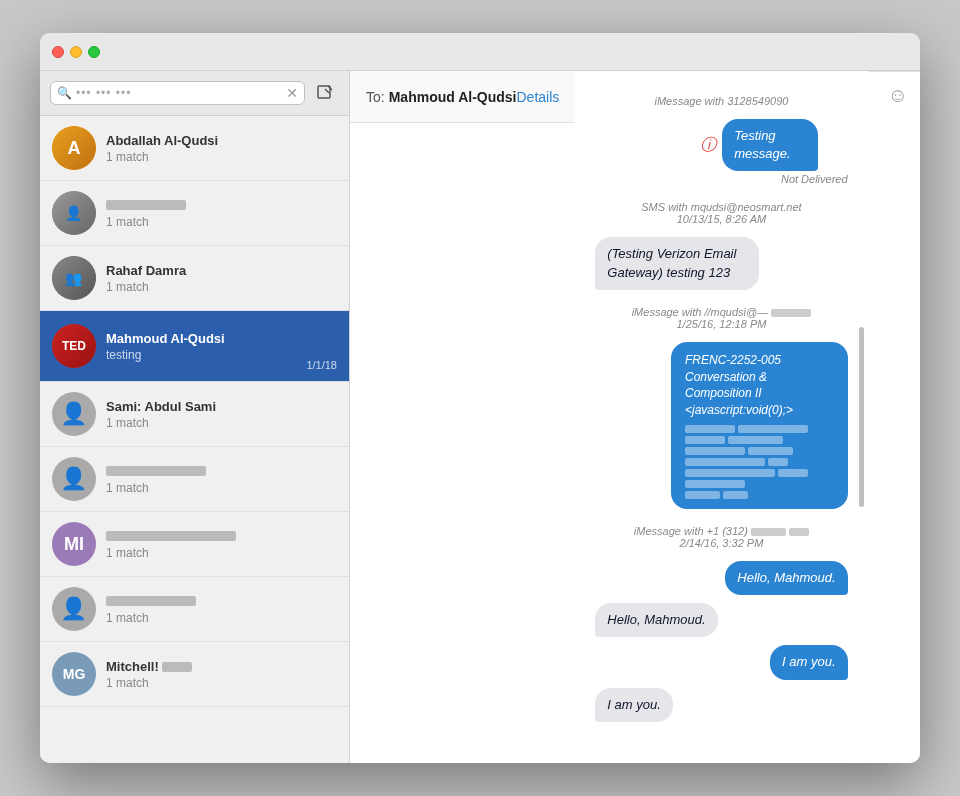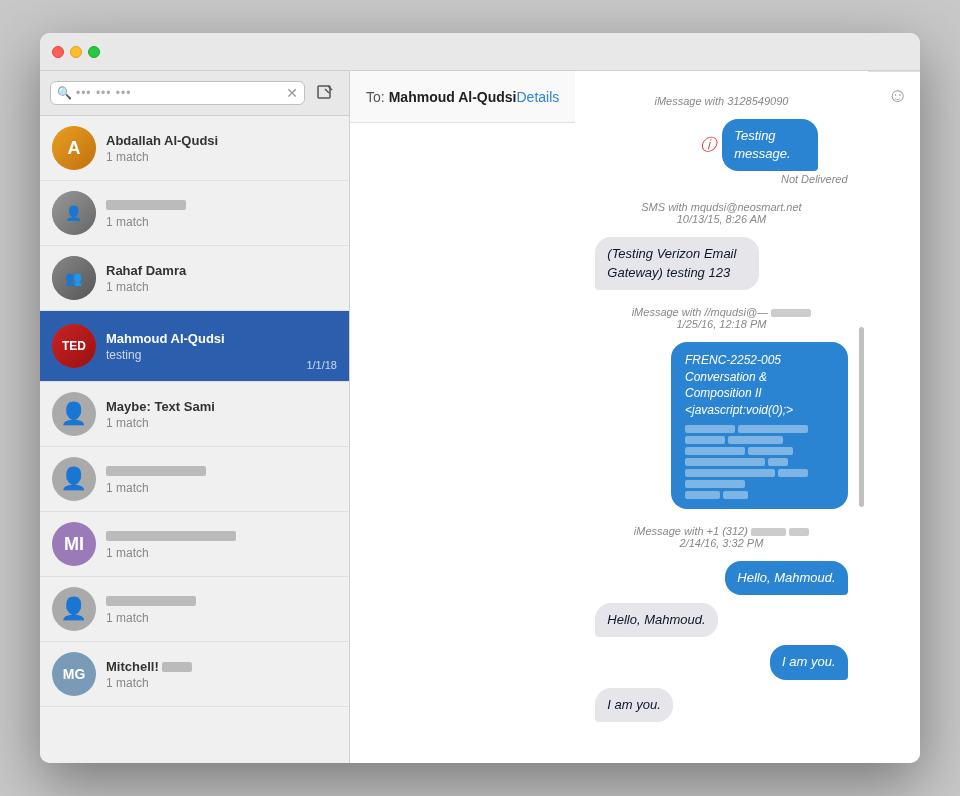--- a/index.html
+++ b/index.html
@@ -358,21 +358,21 @@
             <div class="conv-sub">testing</div>
           </div>
           <div class="conv-date">1/1/18</div>
         </div>
 
         <div class="conv-item">
           <div class="avatar gray">
             <span style="font-size:22px;">👤</span>
           </div>
           <div class="conv-info">
-            <div class="conv-name">Maybe: Text Sami</div>
+            <div class="conv-name">Sami: Abdul Sami</div>
             <div class="conv-sub">1 match</div>
           </div>
         </div>
 
         <div class="conv-item">
           <div class="avatar gray">
             <span style="font-size:22px;">👤</span>
           </div>
           <div class="conv-info">
             <div class="conv-name">

